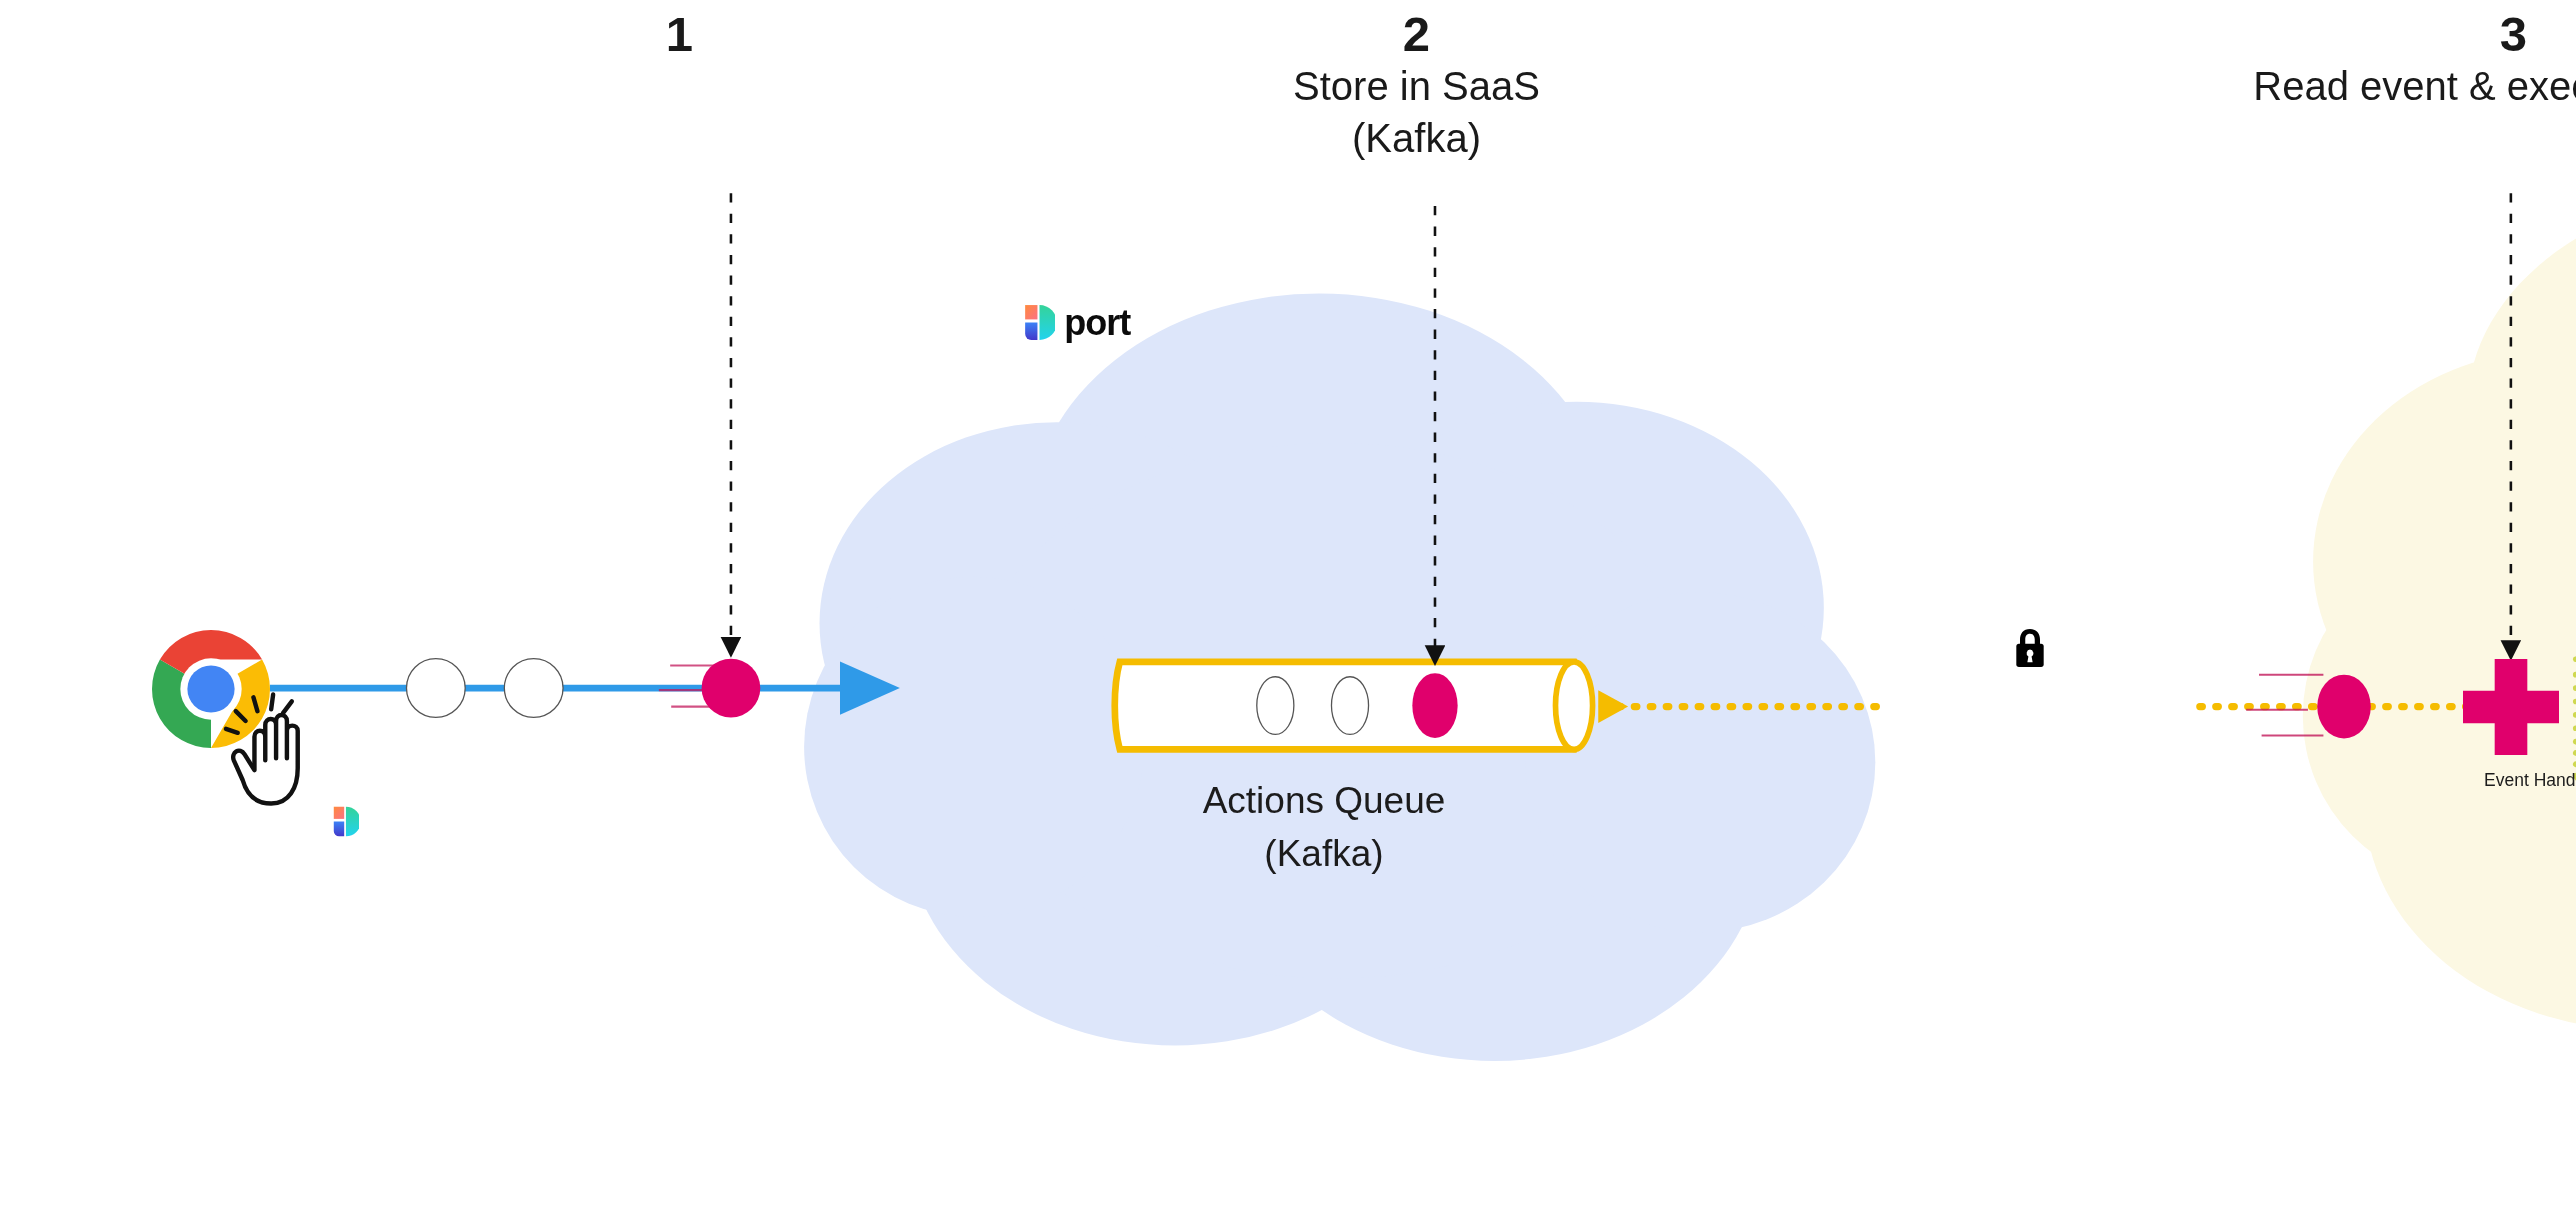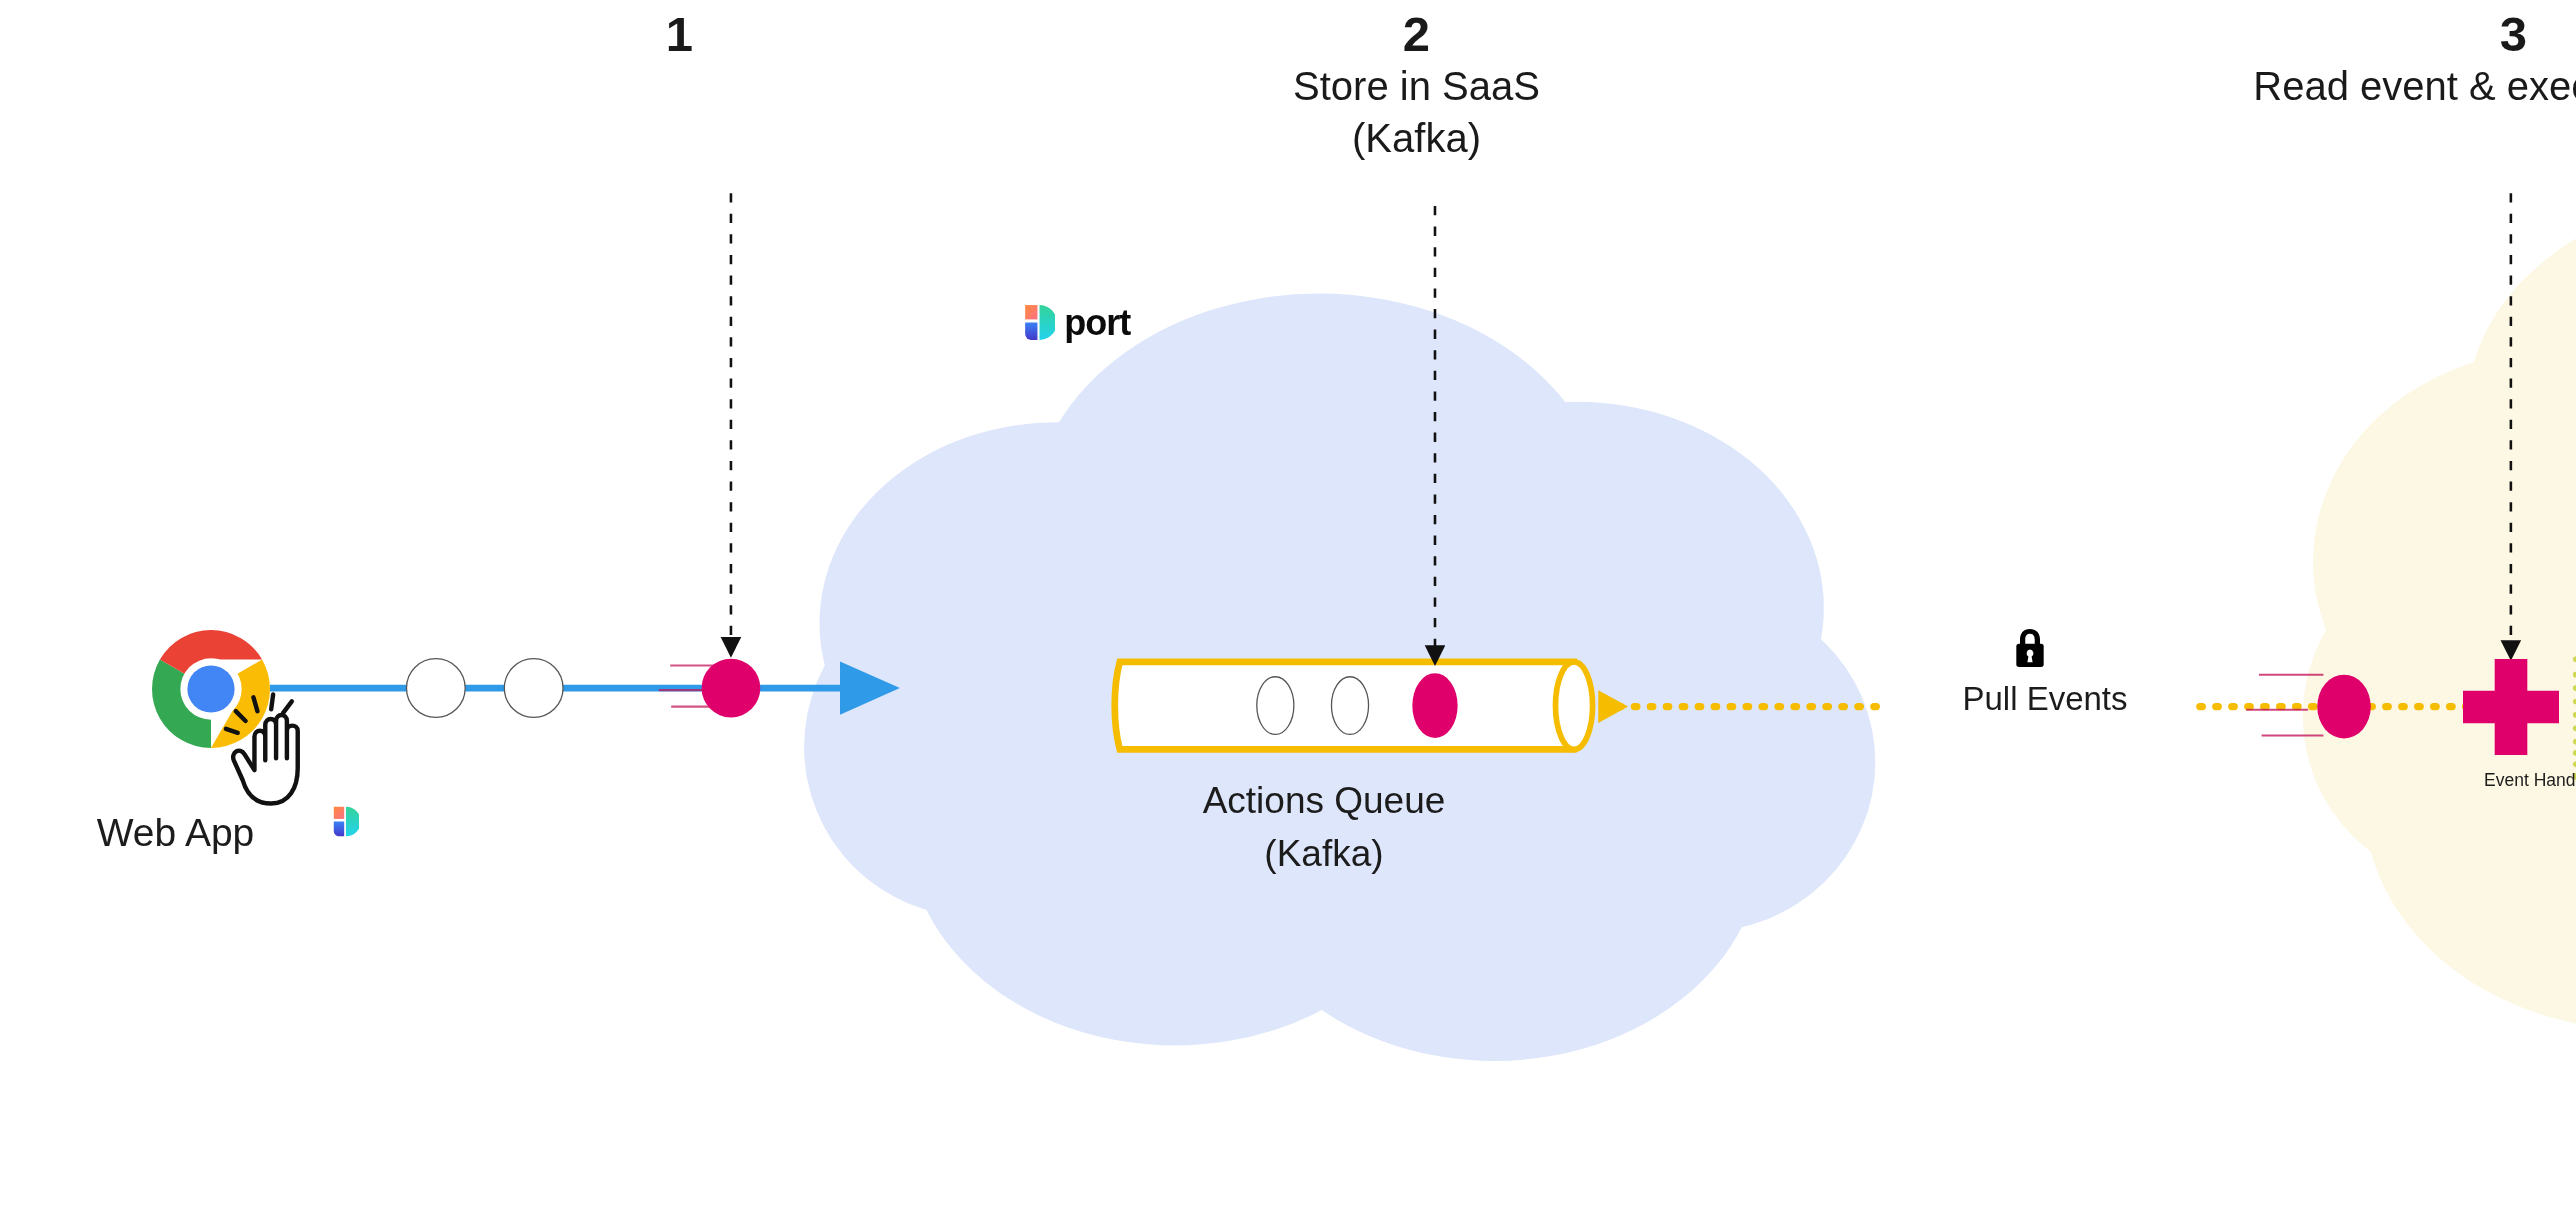--- a/index.html
+++ b/index.html
@@ -263,21 +263,20 @@
     </g>
     <g stroke="#111111" stroke-width="4.5" stroke-linecap="round">
       <line x1="24" y1="36" x2="14" y2="26"></line>
       <line x1="16" y1="48" x2="4" y2="44"></line>
       <line x1="36" y1="26" x2="32" y2="12"></line>
       <line x1="50" y1="24" x2="52" y2="9"></line>
       <line x1="62" y1="28" x2="71" y2="16"></line>
     </g>
   </svg>
 
-  <div class="scene-label" id="webapp-label">Web App</div>
   <svg id="webapp-mark" viewBox="0 0 62 76" xmlns="http://www.w3.org/2000/svg">
     <defs>
       <linearGradient id="pmA1" x1="0" y1="0" x2="1" y2="1">
         <stop offset="0%" stop-color="#ff8a3d"></stop>
           <stop offset="100%" stop-color="#fb7185"></stop>
       </linearGradient>
       <linearGradient id="pmB1" x1="0" y1="0" x2="0" y2="1">
         <stop offset="0%" stop-color="#3b82f6"></stop>
           <stop offset="100%" stop-color="#4338ca"></stop>
       </linearGradient>
@@ -316,21 +315,20 @@
 
   <div class="scene-label" id="queue-label">Actions Queue
 (Kafka)</div>
 
   <svg id="lock-icon" viewBox="0 0 64 76" xmlns="http://www.w3.org/2000/svg">
     <path d="M32 2 C19 2 13 11 13 22 L13 32 L23 32 L23 22 C23 15 26 11 32 11
              C38 11 41 15 41 22 L41 32 L51 32 L51 22 C51 11 45 2 32 2 Z" fill="#000000"></path>
     <rect x="6" y="30" width="52" height="44" rx="5" fill="#000000"></rect>
     <path d="M32 41 A7 7 0 0 0 29 54 L27 65 L37 65 L35 54 A7 7 0 0 0 32 41 Z" fill="#ffffff"></path>
   </svg>
-  <div class="scene-label" id="pull-events-label">Pull Events</div>
 
   <svg id="event-handler-cross" viewBox="0 0 100 100" xmlns="http://www.w3.org/2000/svg">
     <path d="M33 0 H67 V33 H100 V67 H67 V100 H33 V67 H0 V33 H33 Z" fill="#e0006c"></path>
   </svg>
   <div class="scene-label" id="event-handler-label">Event Handler</div>
 
 </div>
 
 
 </body></html>

